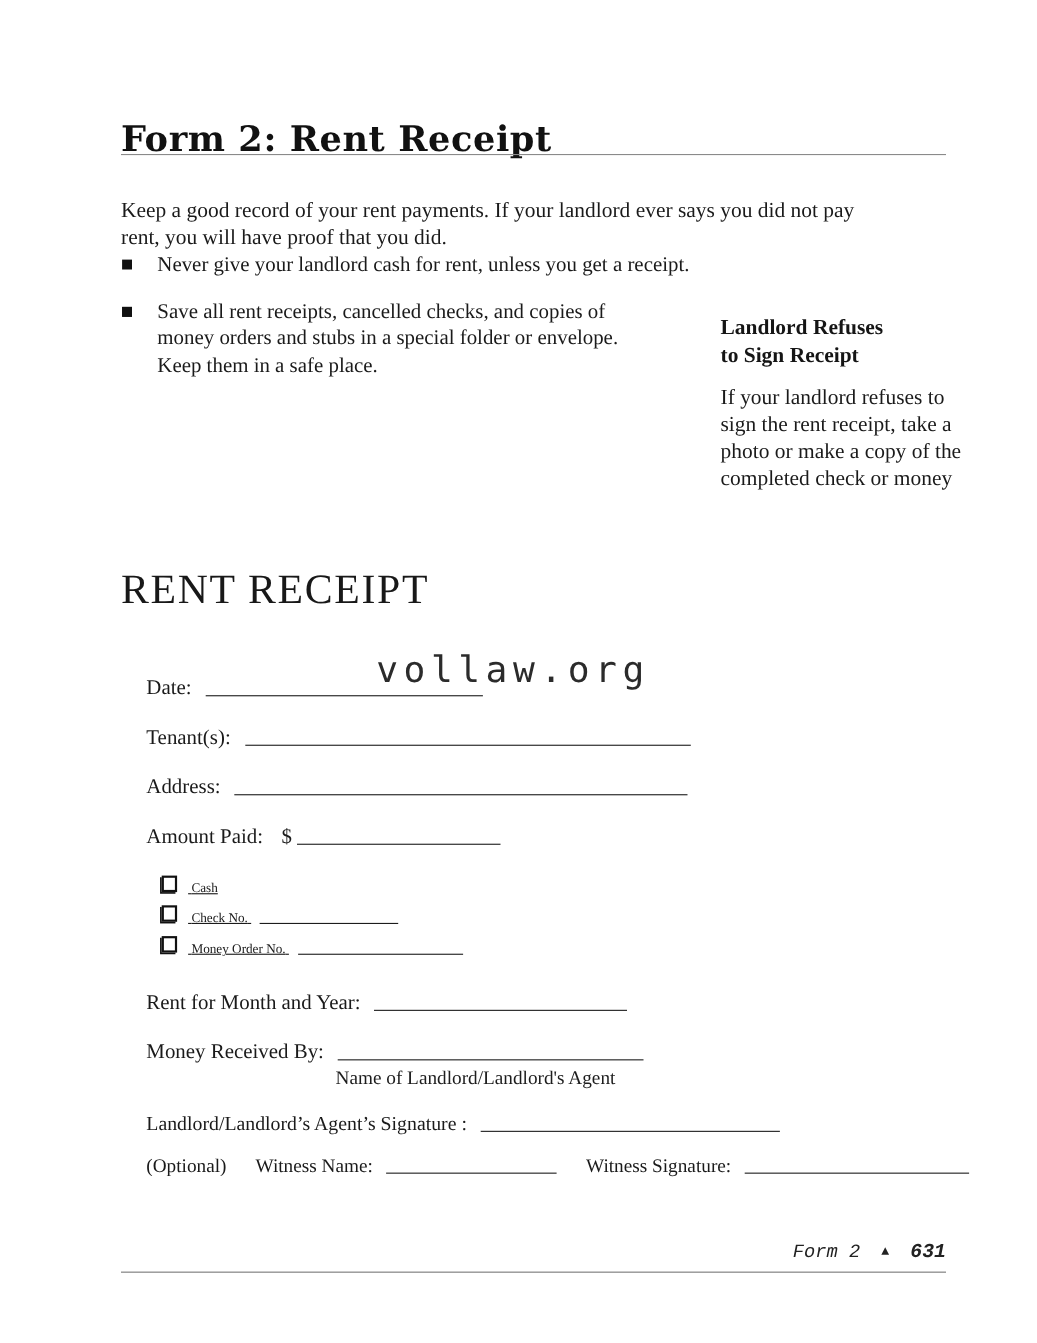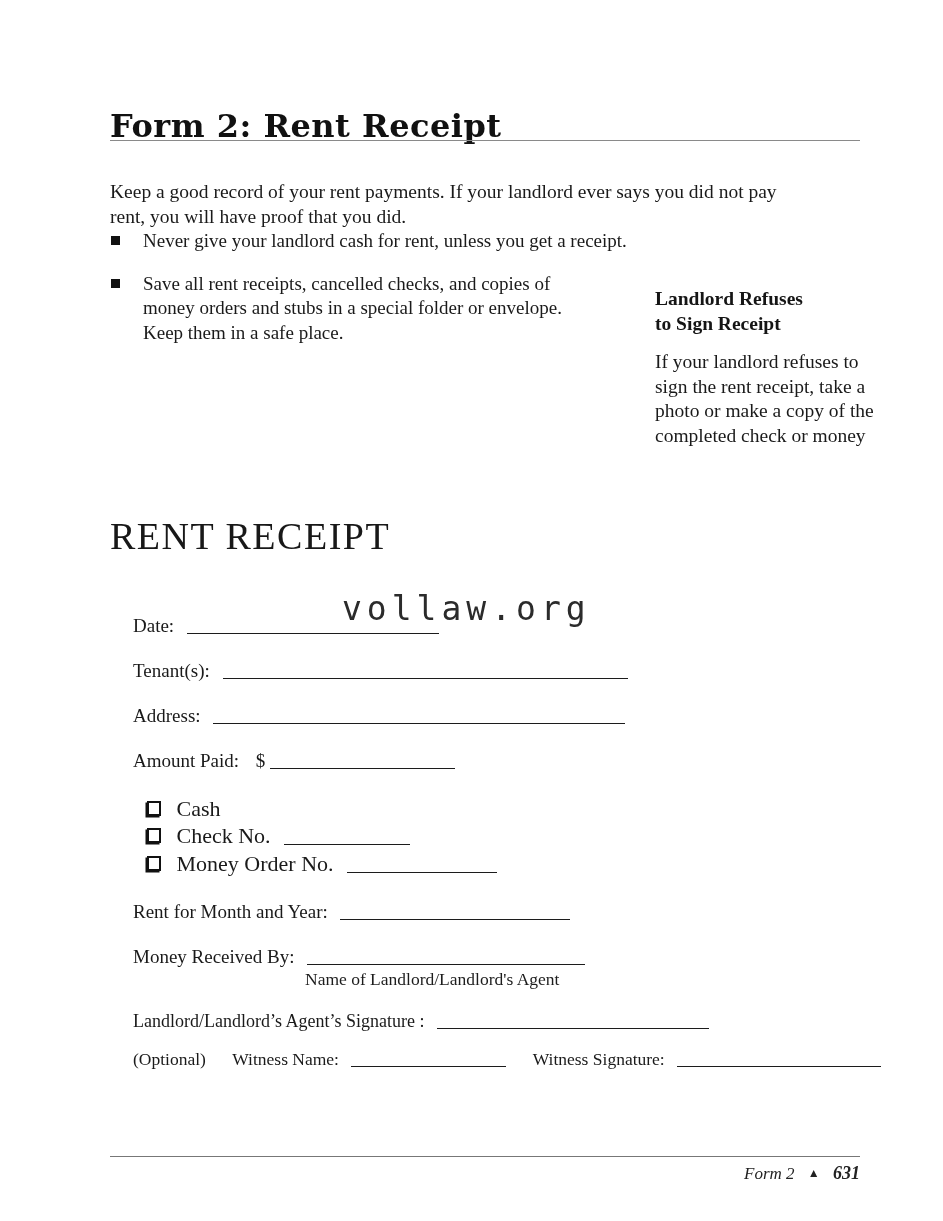--- a/index.html
+++ b/index.html
@@ -44,37 +44,37 @@
   }
 
   .frow{left:133px;font-size:19px;white-space:nowrap;}
   .line{
     display:inline-block;border-bottom:1.6px solid #1c1c1c;height:14px;
     vertical-align:baseline;transform:translateY(2px);
   }
   .ml8{margin-left:8px;}
   .dollar{margin-left:12px;}
 
-  .chk-row{left:147px;font-size:22px;white-space:nowrap;}
+  .chk-row{left:147px;font-size:12px;white-space:nowrap;text-decoration:underline;}
   .checkbox{
     display:inline-block;width:10px;height:11px;border:2px solid #111;
     box-shadow:-1.5px 1.5px 0 0 #111;margin-right:10px;background:#fff;
     vertical-align:baseline;
   }
 
   .caption{left:305px;top:969px;font-size:17.5px;color:#1d1d1d;}
   .sig-row{font-size:18px;}
   .wit-row{font-size:17.5px;}
   .wit-gap{margin-left:22px;}
 
   
   .footer-rule{left:110px;top:1156px;width:750px;border-top:1px solid #777;height:0;}
   .footer{
-    top:1163px;right:83px;text-align:right;
-    font-family:Liberation Serif, serif;font-style:italic;font-size:17px;color:#222;
+    top:1129px;right:83px;text-align:right;
+    font-family:Liberation Mono, monospace;font-style:italic;font-size:17px;color:#222;
   }
   .footer .tri{font-style:normal;font-size:12px;margin:0 9px;position:relative;top:-2px;}
   .footer .pageno{font-weight:bold;font-size:18px;}
 </style>
 </head>
 <body>
 
 <h1 class="abs page-title">Form 2: Rent Receipt</h1>
 <div class="abs title-rule"></div>
 

